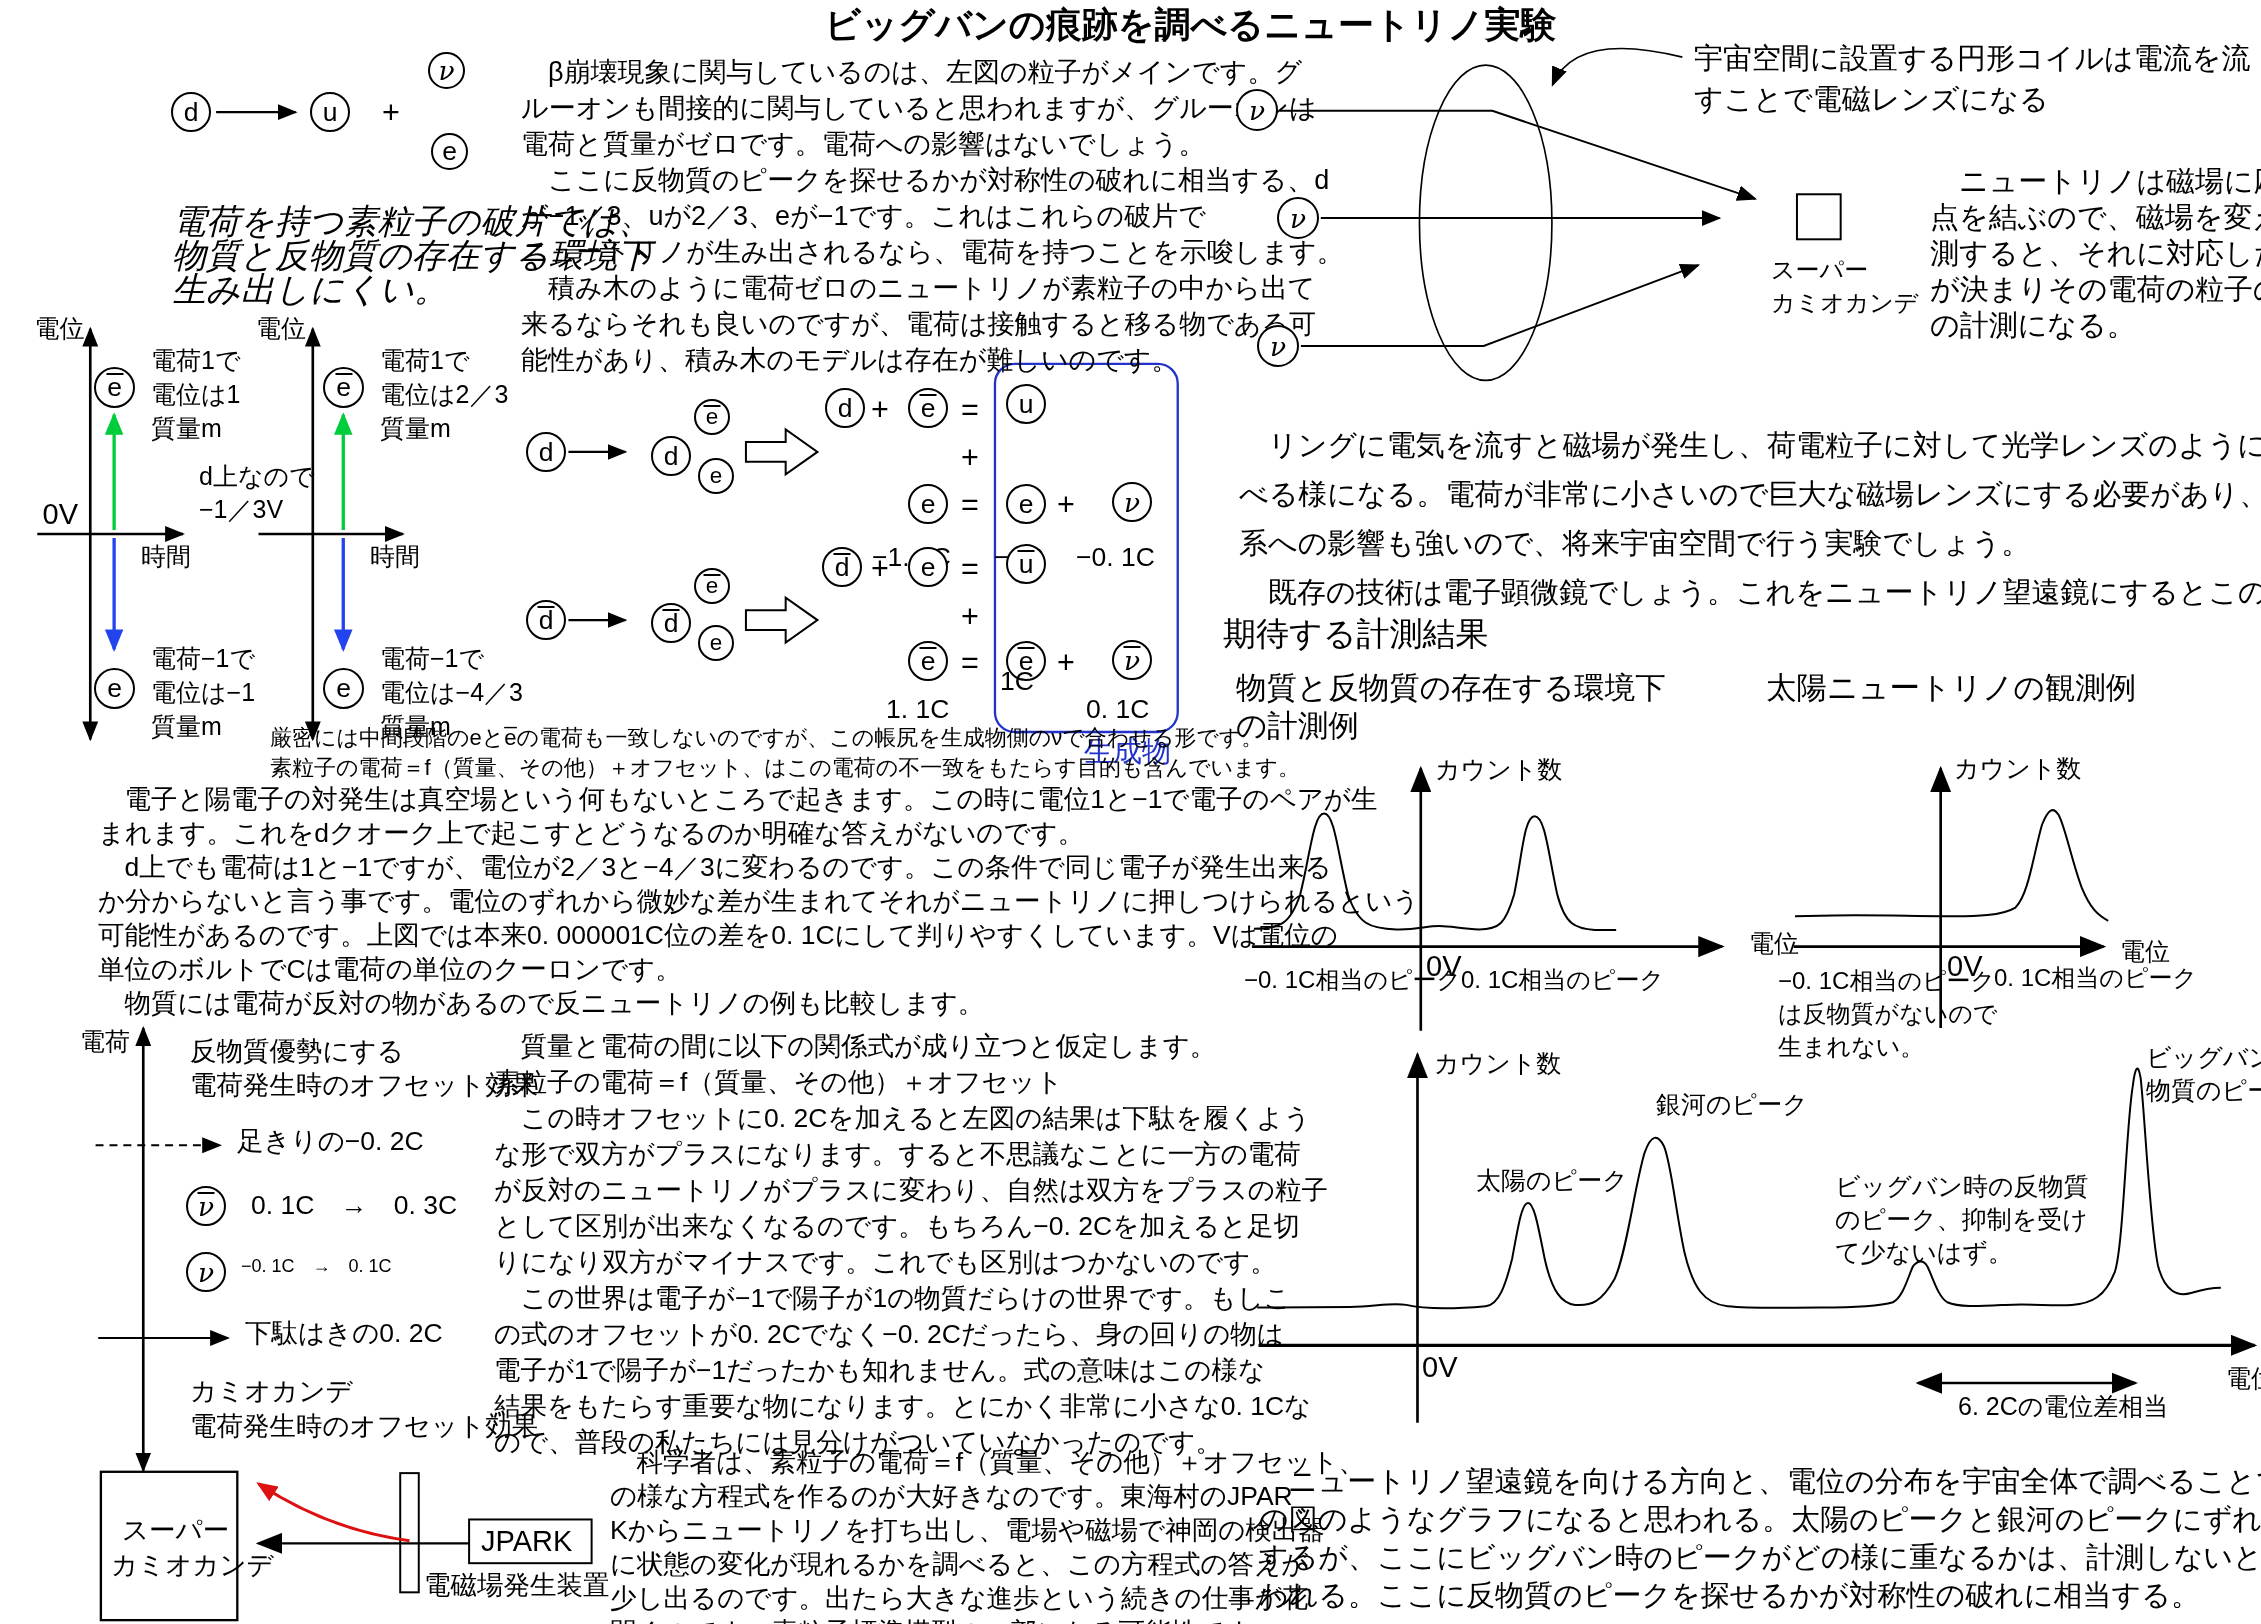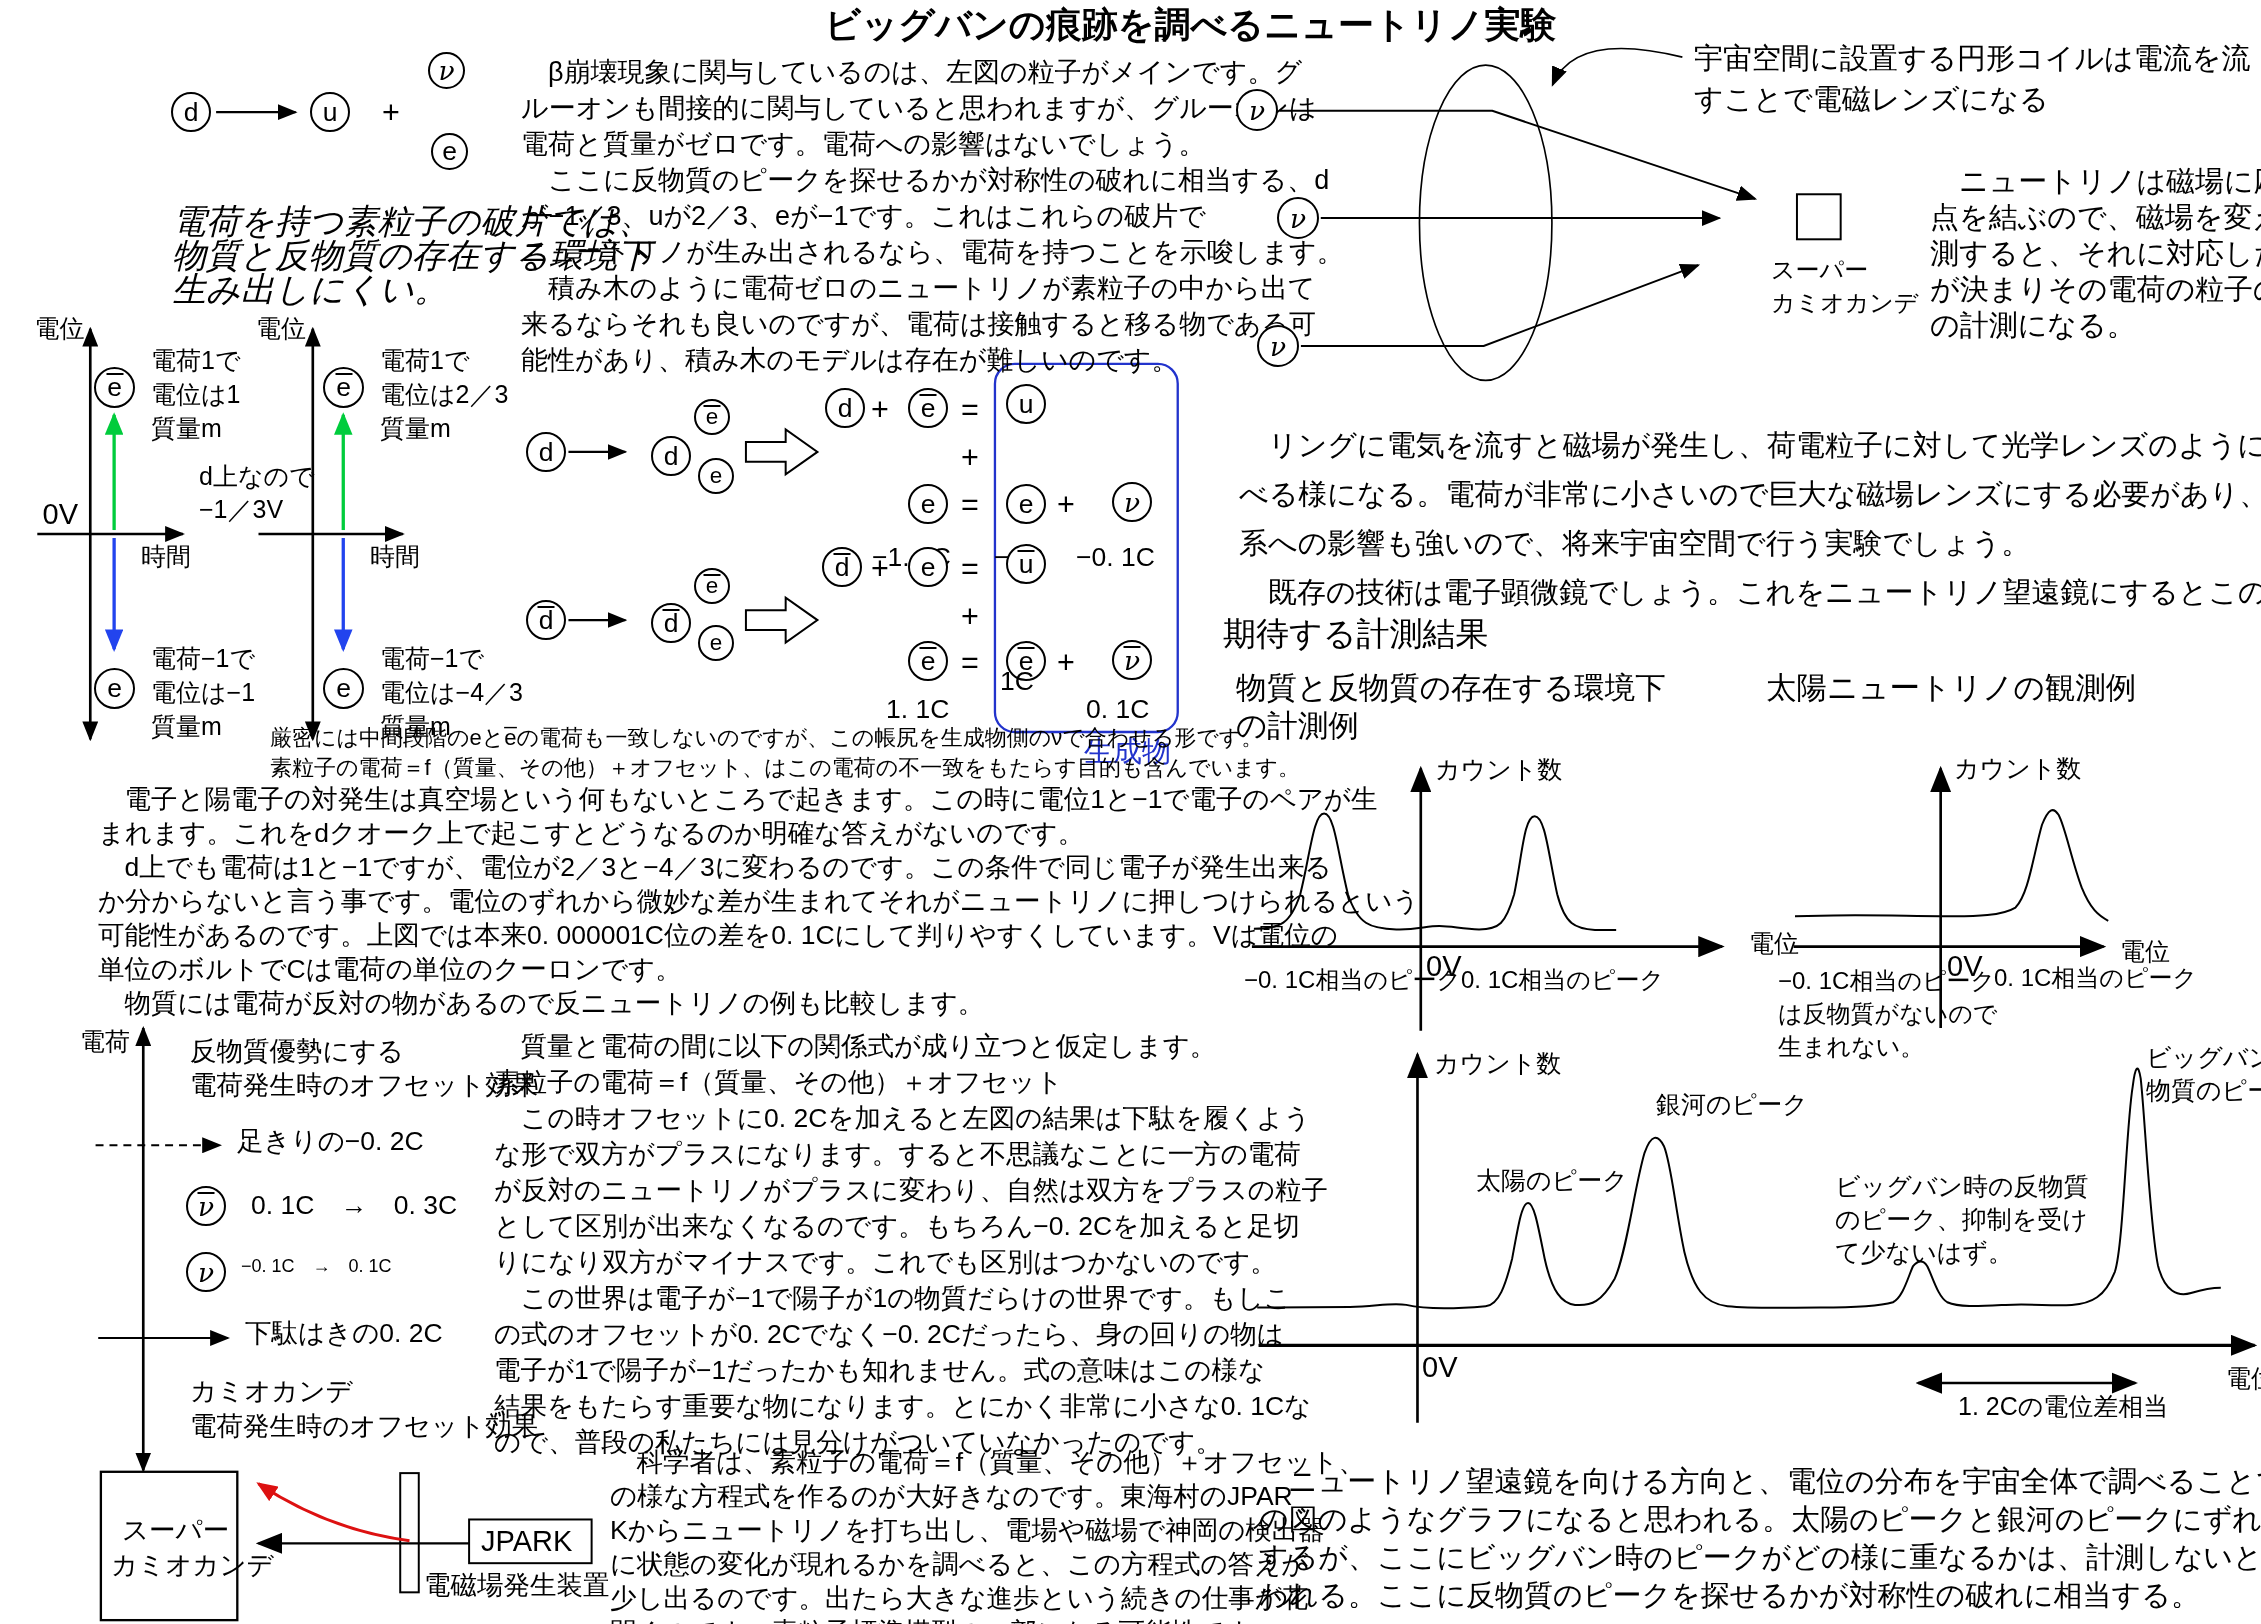--- a/index.html
+++ b/index.html
@@ -366,21 +366,21 @@
       <div class="tl">ビッグバン時の反物質</div>
       <div class="tl">のピーク、抑制を受け</div>
       <div class="tl">て少ないはず。</div>
     </div>
   <div class="tlines" style="left:2114px;top:1041px;font-size:25px;line-height:33px;">
       <div class="tl">ビッグバン時の</div>
       <div class="tl">物質のピーク</div>
     </div>
   <div class="lbl" style="left:1390px;top:1351px;font-size:29px;">0V</div>
   <div class="lbl" style="left:2194px;top:1364px;font-size:25px;">電位</div>
-  <div class="lbl" style="left:1926px;top:1392px;font-size:25px;">1. 2Cの電位差相当</div>
+  <div class="lbl" style="left:1926px;top:1392px;font-size:25px;">6. 2Cの電位差相当</div>
 
   <div class="tlines" style="left:1227px;top:1462px;font-size:29px;line-height:38px;">
       <div class="tl">　ニュートリノ望遠鏡を向ける方向と、電位の分布を宇宙全体で調べることで、おおよそ上</div>
       <div class="tl">の図のようなグラフになると思われる。太陽のピークと銀河のピークにずれが出ると想定</div>
       <div class="tl">するが、ここにビッグバン時のピークがどの様に重なるかは、計測しないと分からないと思</div>
       <div class="tl">われる。ここに反物質のピークを探せるかが対称性の破れに相当する。</div>
     </div>
 
 </div>
 

